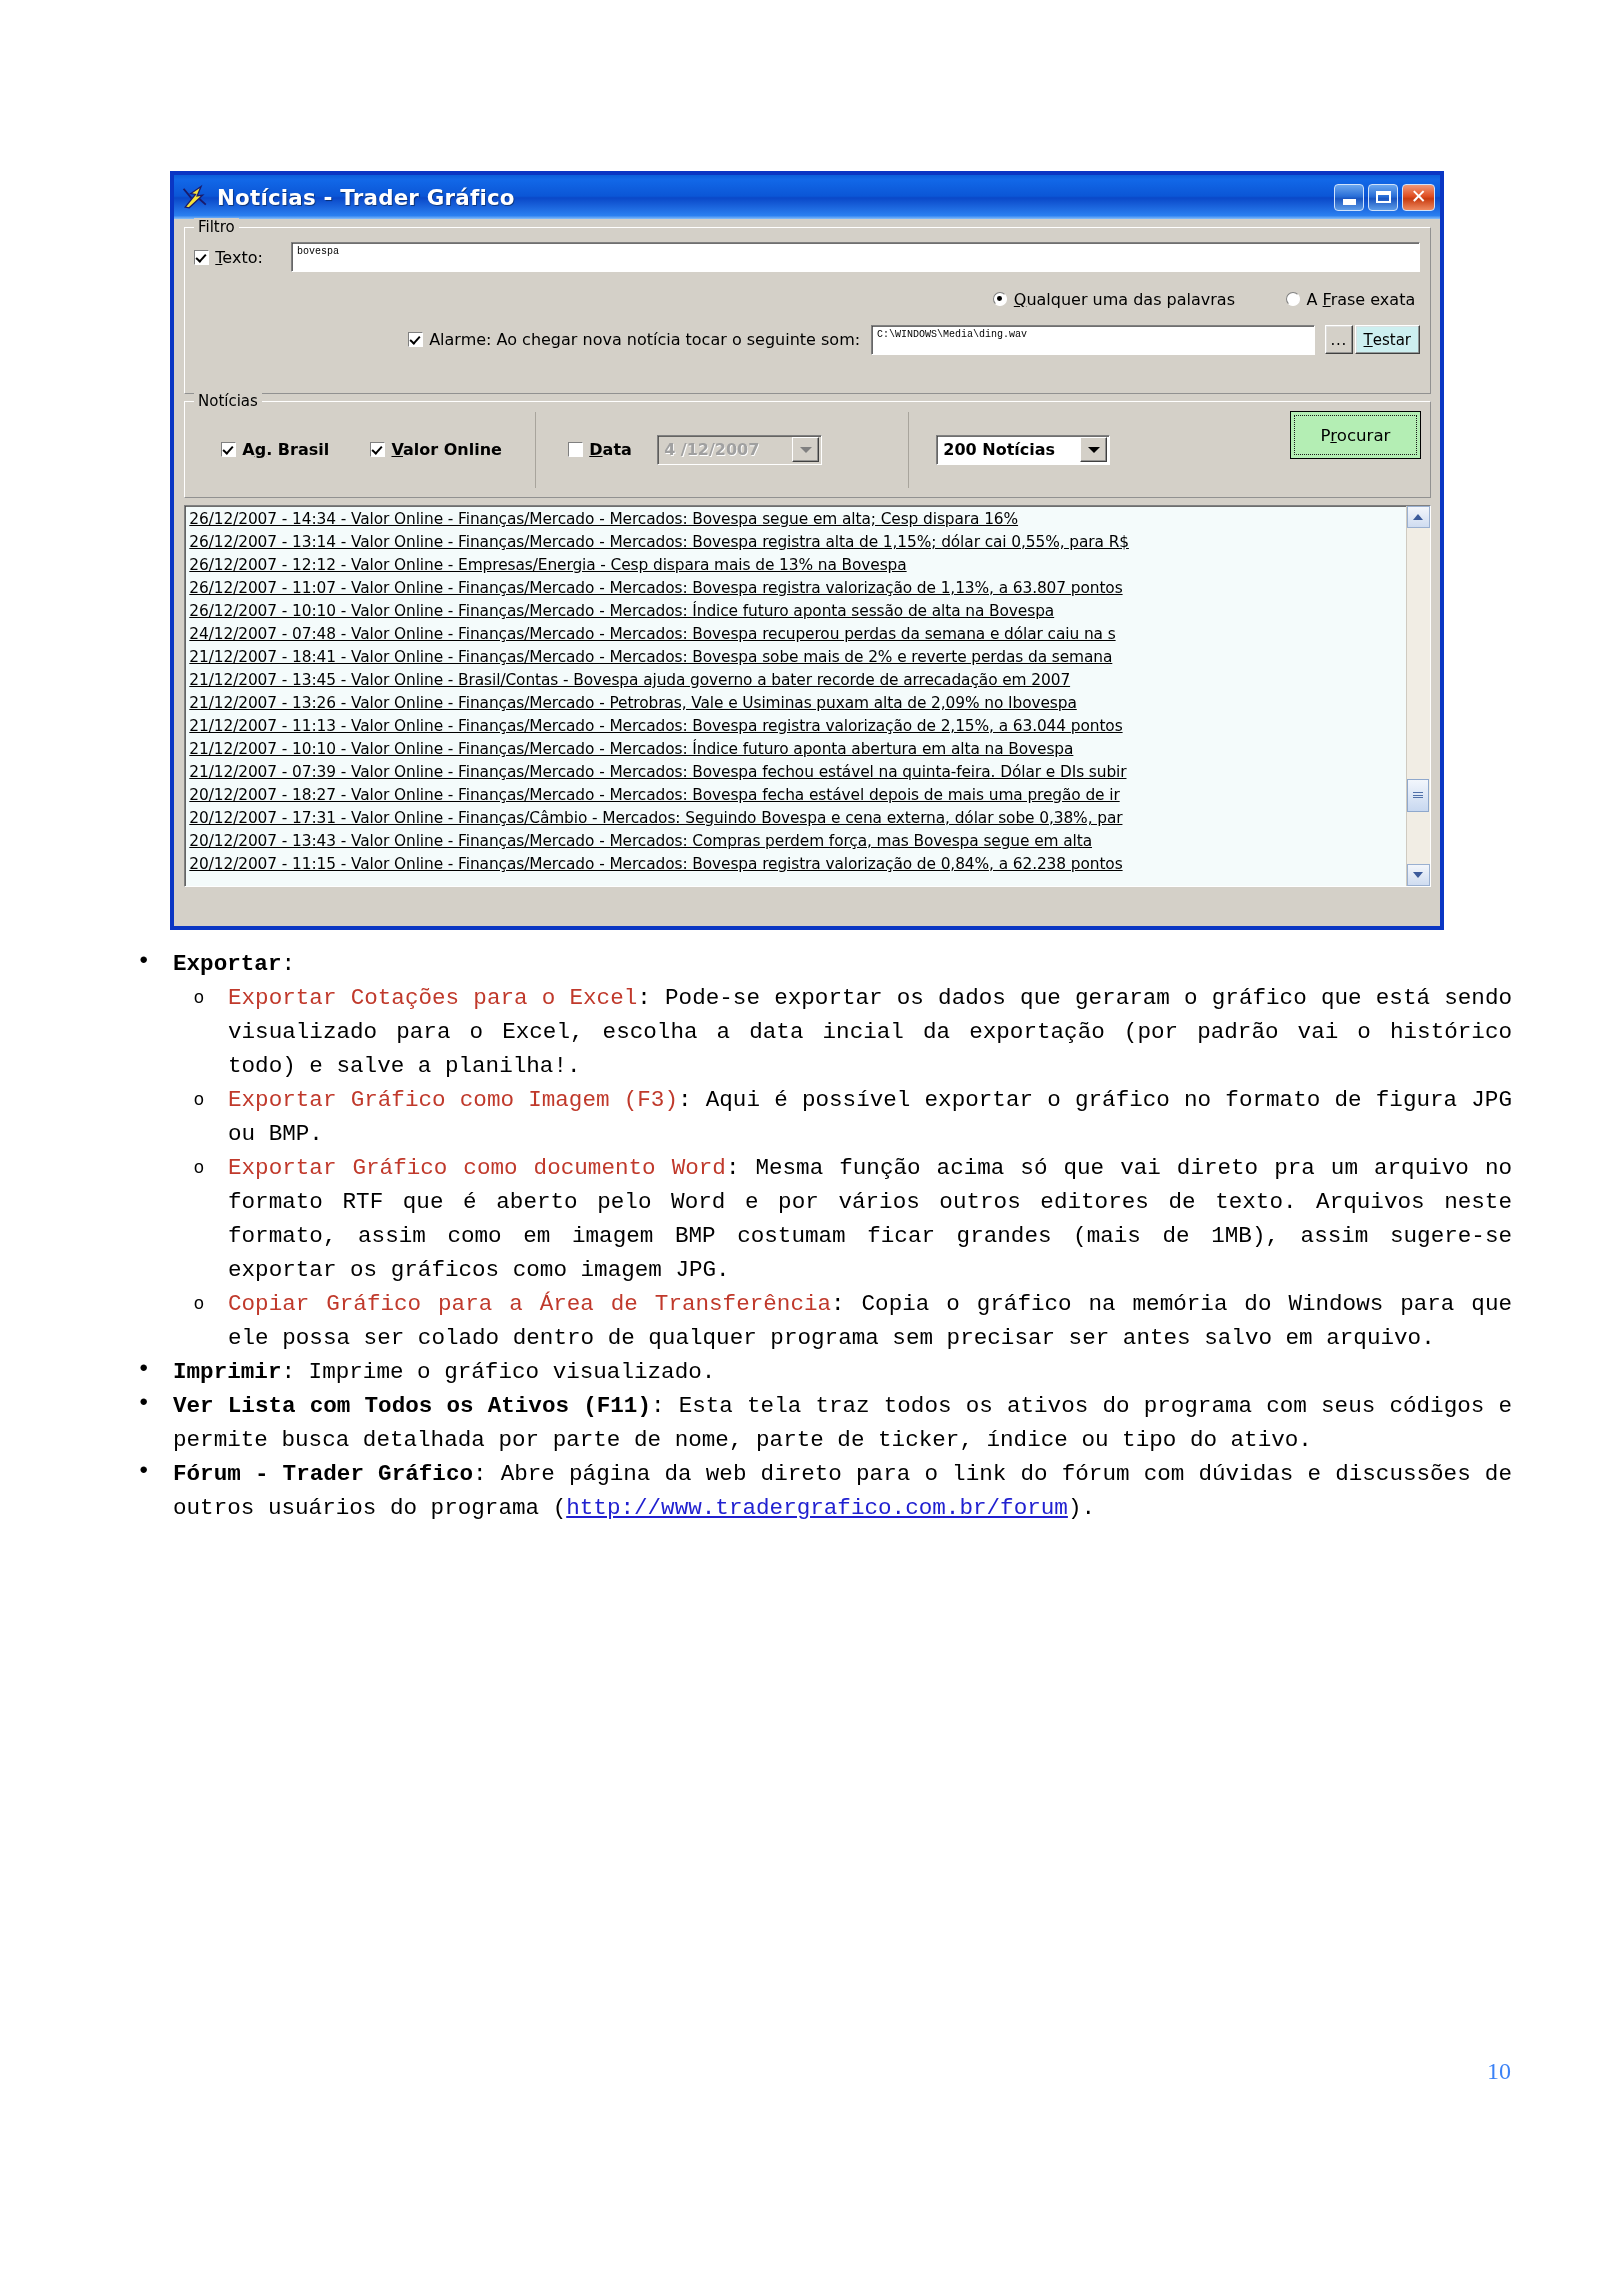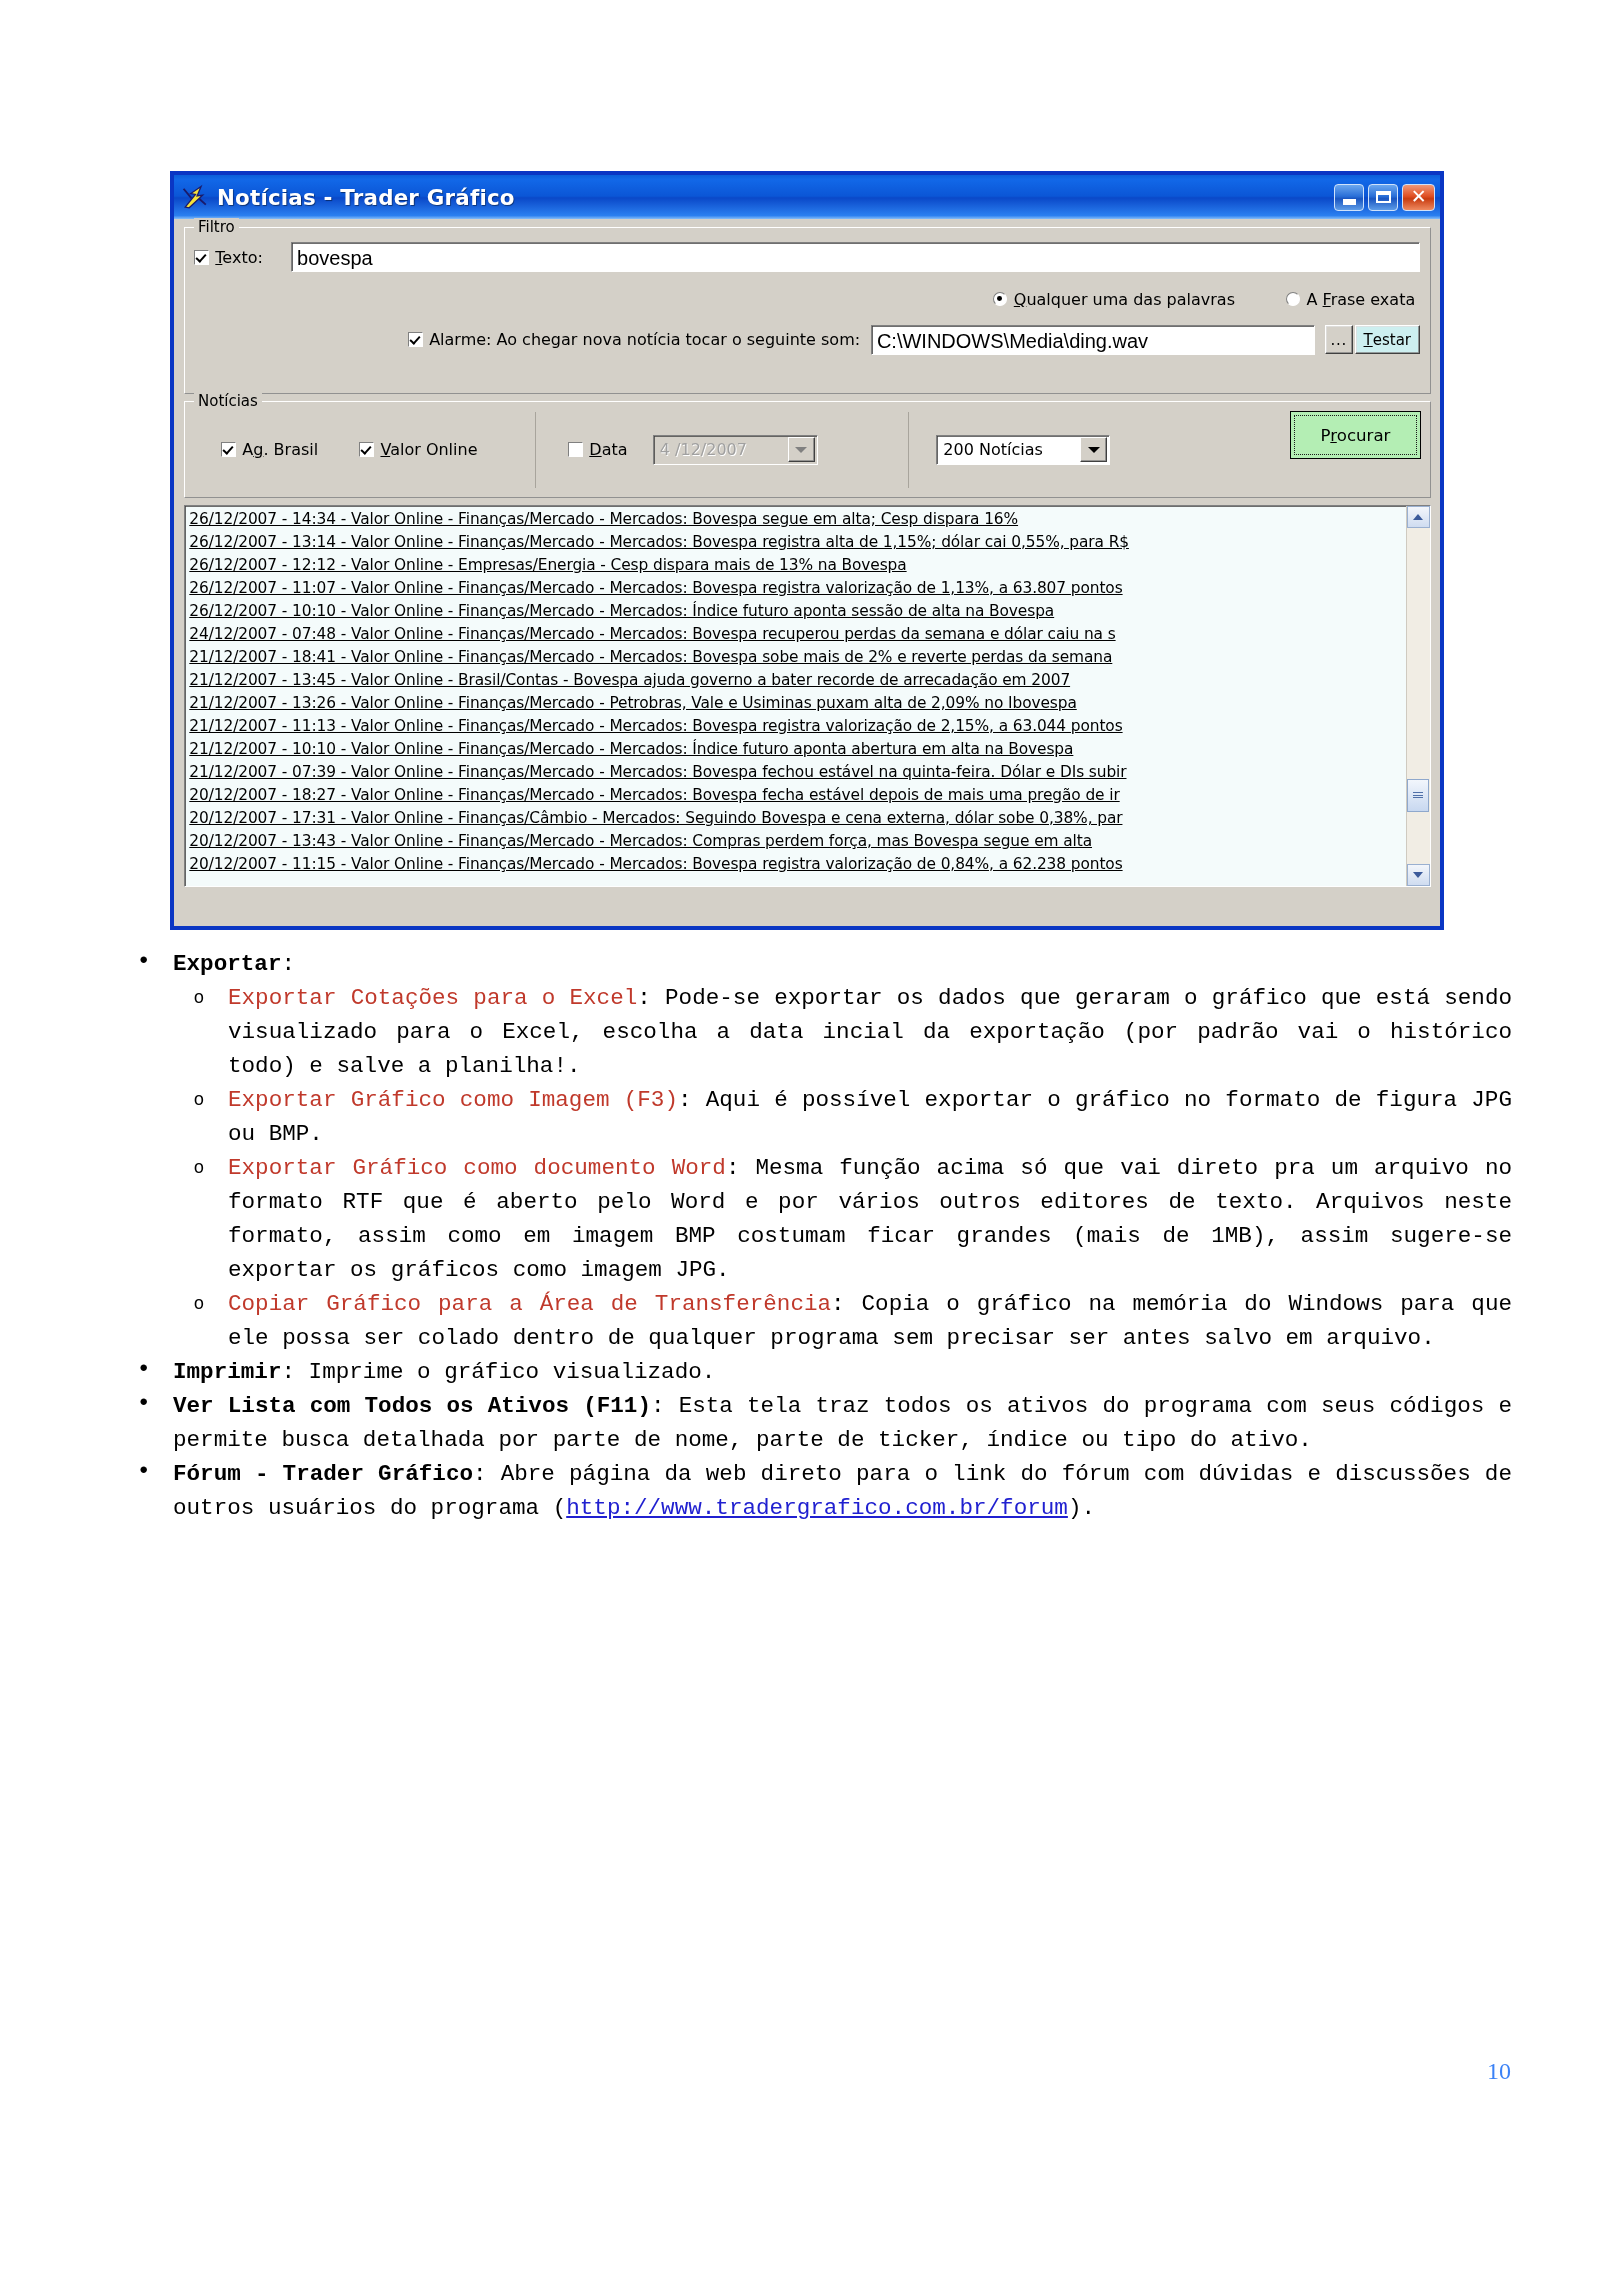--- a/index.html
+++ b/index.html
@@ -131,25 +131,25 @@
     margin-left: 6.3px;
     white-space: nowrap;
   }
   .lbl u { text-decoration: underline; }
 
   .textbox {
     background: #ffffff;
     border: 1.6px solid;
     border-color: #808080 #ffffff #ffffff #808080;
     box-shadow: inset 0.8px 0.8px 0 #404040;
-    font-size: 20px;
+    font-size: 10px;
     color: #000000;
     padding: 3.2px 4.8px;
     box-sizing: border-box;
-    font-family: Liberation Sans, sans-serif;
+    font-family: Liberation Mono, monospace;
     line-height: 1.2;
     overflow: hidden;
     white-space: nowrap;
   }
 
   .radio {
     width: 14.3px; height: 14.3px;
     border-radius: 50%;
     border: 1.6px solid;
     border-color: #808080 #ffffff #ffffff #808080;
@@ -430,21 +430,21 @@
         <span class="lbl">Alarme: Ao chegar nova notícia tocar o seguinte som:</span>
         <span class="textbox" style="width:444px; height:30px; margin-left:11px;">C:\WINDOWS\Media\ding.wav</span>
         <span class="btn dots" style="margin-left:9.5px; height:28.5px; display:flex; align-items:center;">...</span>
         <span class="btn testar" style="margin-left:1.6px; height:28.5px; display:flex; align-items:center;"><u>T</u>estar</span>
       </div>
     </div>
 
     <div class="group" style="height:76px; padding-top:9.5px;">
       <span class="legend">Notícias</span>
 
-      <div class="row" style="height:100%; align-items:flex-end;">
+      <div class="row" style="height:100%; align-items:flex-end;font-weight:bold;">
 
         <div class="row" style="width:341px; border-right:1.6px solid #a8a49c; height:100%; align-items:center;">
           <span class="chk checked" style="margin-left:27px;"></span>
           <span class="lbl">A<u>g</u>. Brasil</span>
           <span class="chk checked" style="margin-left:41px;"></span>
           <span class="lbl"><u>V</u>alor Online</span>
         </div>
 
         <div class="row" style="width:372px; border-right:1.6px solid #a8a49c; height:100%; align-items:center;">
           <span class="chk" style="margin-left:32px;"></span>

